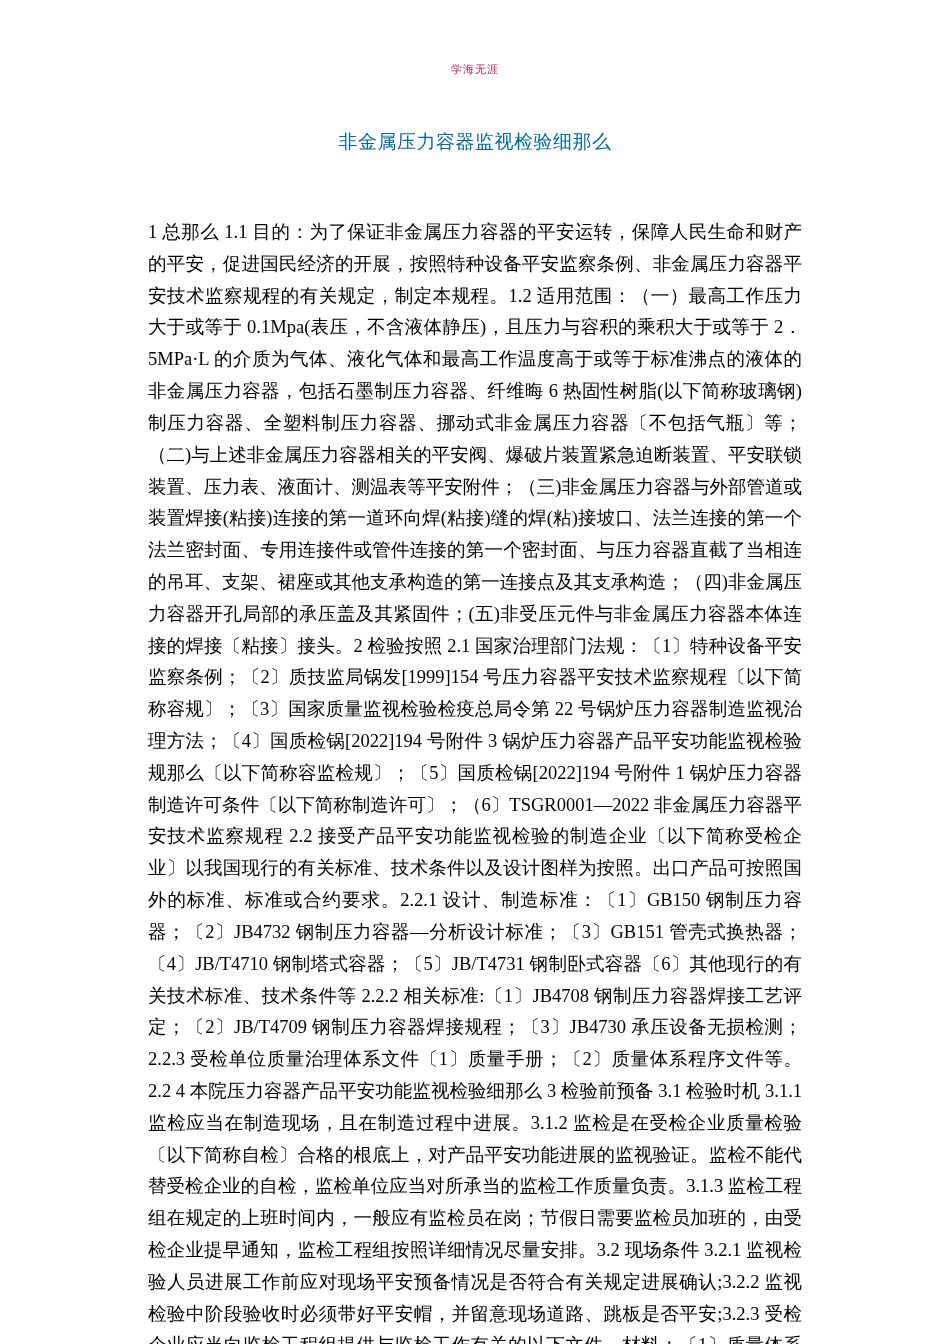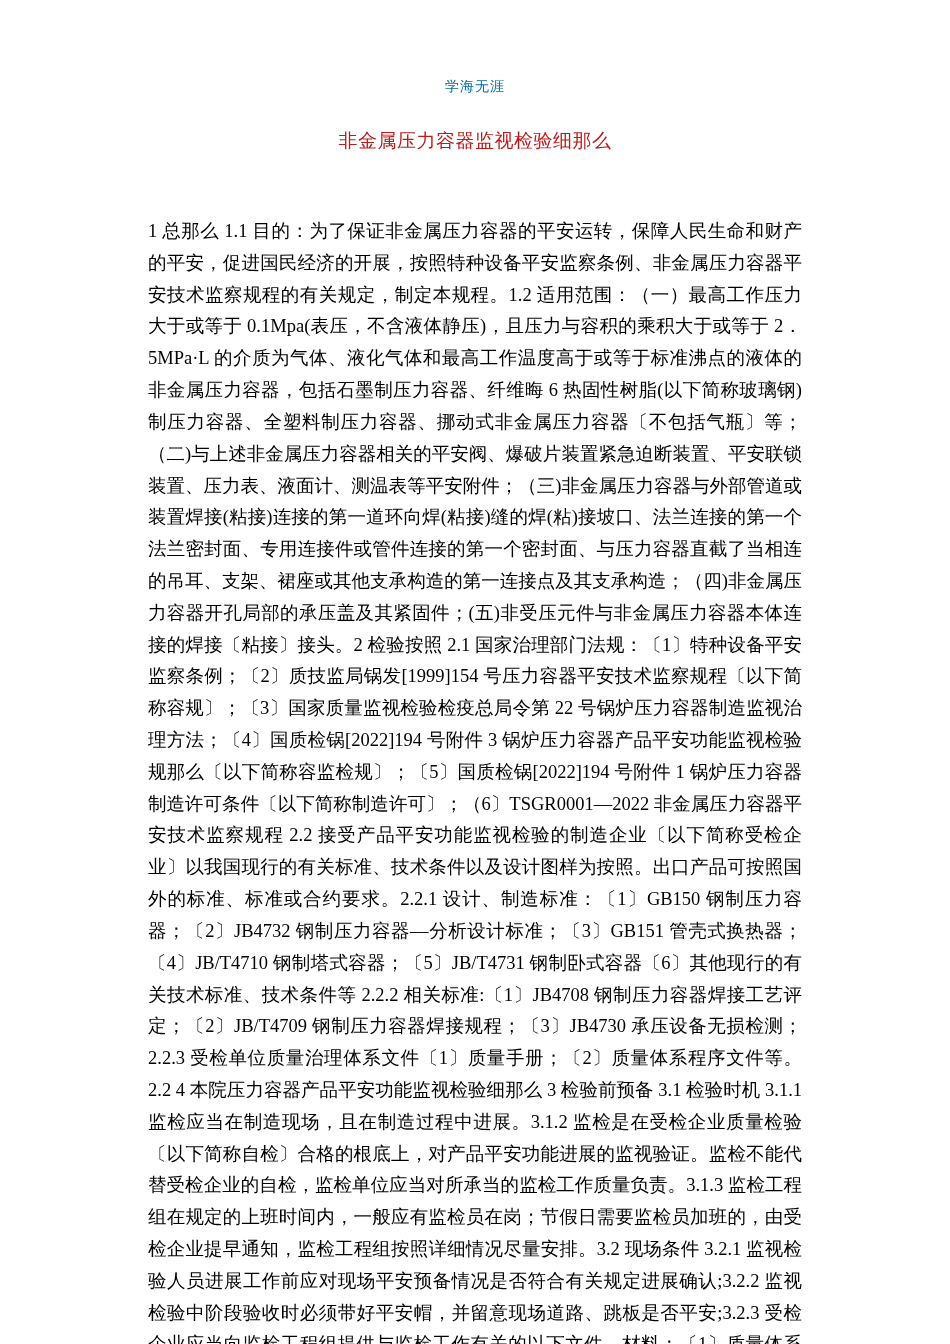--- a/index.html
+++ b/index.html
@@ -16,32 +16,32 @@
   }
   .page {
     position: relative;
     width: 950px;
     height: 1344px;
     box-sizing: border-box;
     padding: 0 148px;
   }
   .header-mark {
     text-align: center;
-    font-size: 14px;
+    font-size: 11px;
     letter-spacing: 1px;
-    color: #0369a1;
-    padding-top: 78px;
+    color: #be185d;
+    padding-top: 62px;
     font-family: "Liberation Serif", "DejaVu Serif", serif;
   }
   .doc-title {
     text-align: center;
     font-size: 19px;
     font-weight: normal;
-    color: #b91c1c;
-    margin-top: 32px;
+    color: #0369a1;
+    margin-top: 52px;
     letter-spacing: 0.5px;
   }
   .body-text {
     margin-top: 62px;
     font-size: 18.5px;
     line-height: 1.72;
     text-align: justify;
     text-justify: inter-ideograph;
     color: #000000;
     word-break: break-word;

